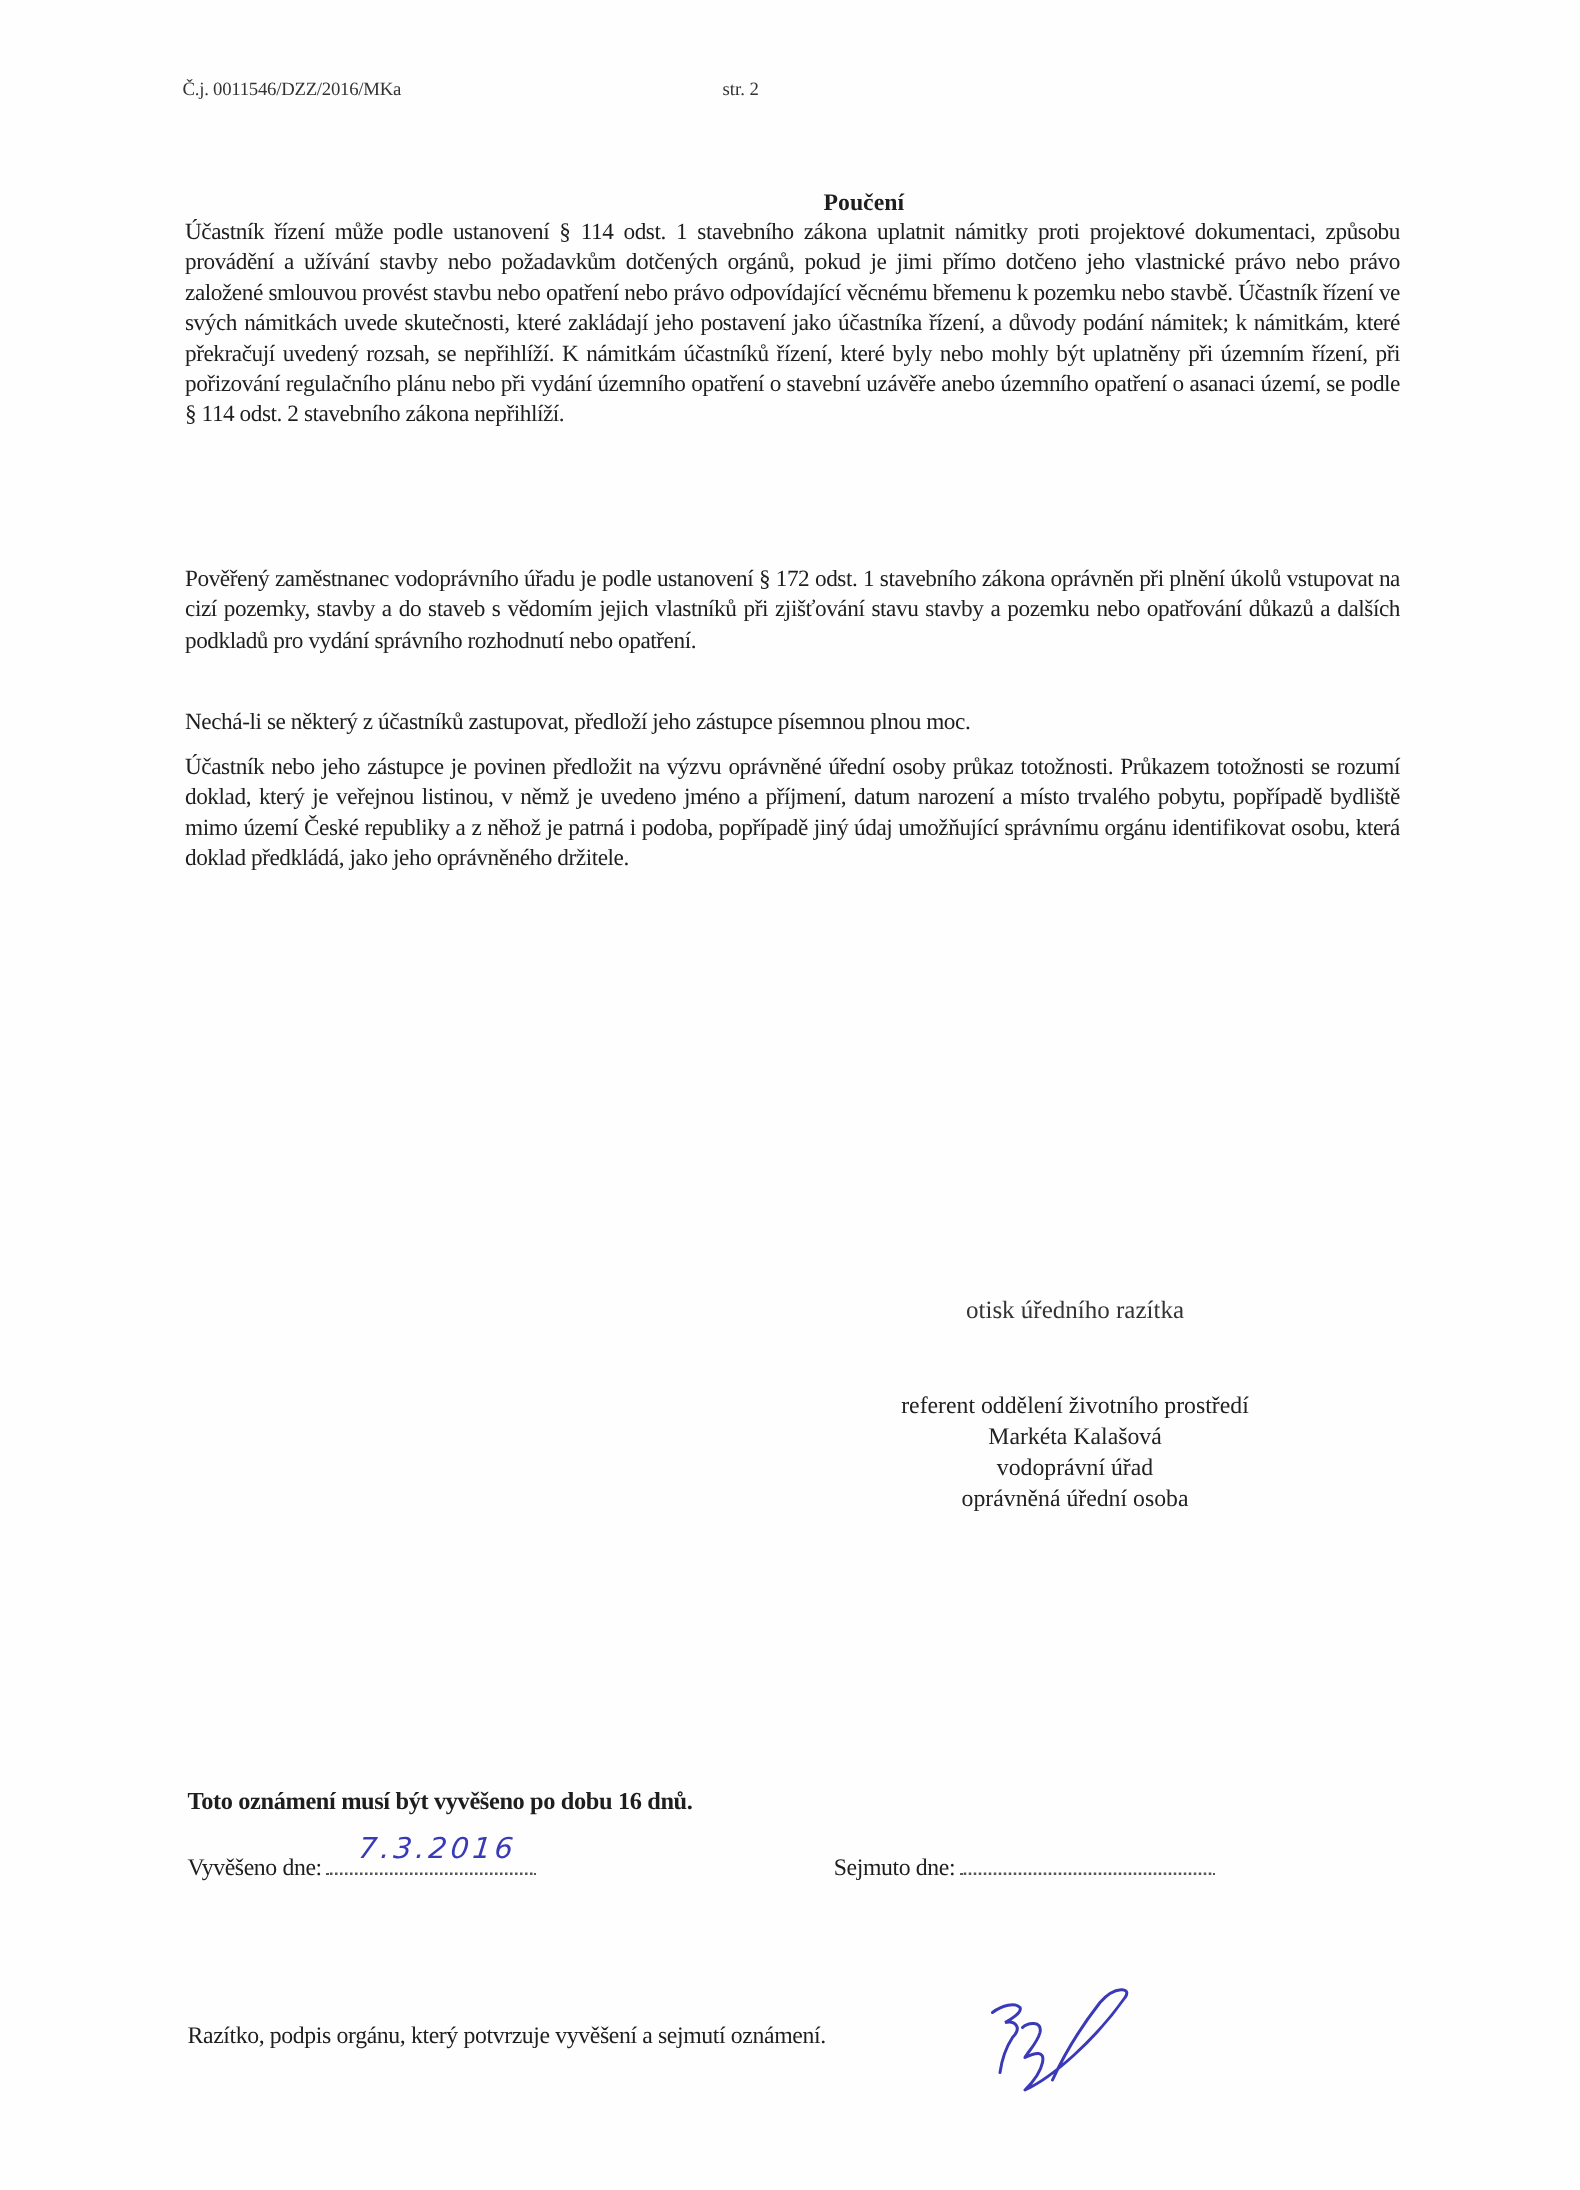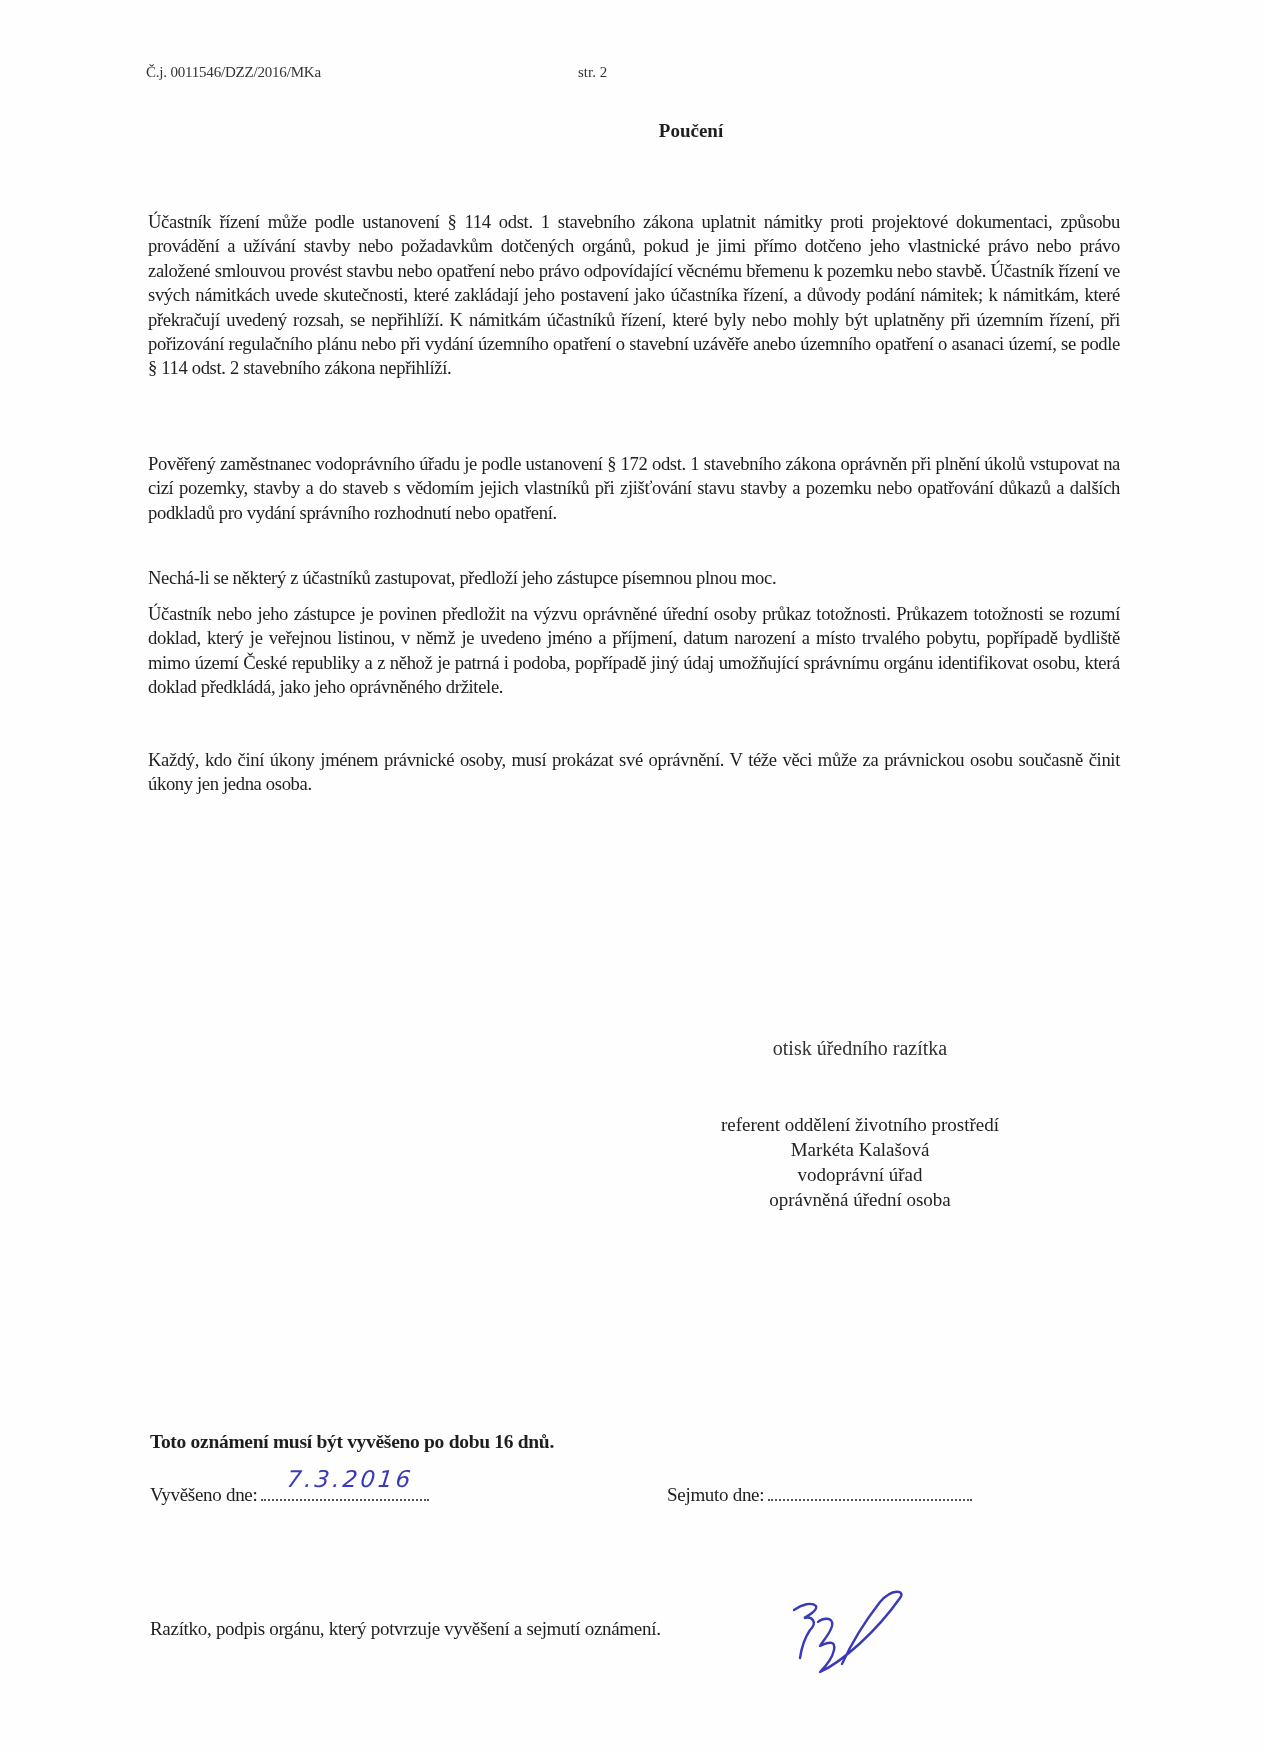--- a/index.html
+++ b/index.html
@@ -35,41 +35,41 @@
       position: absolute;
       left: 578px;
       top: 64px;
       font-size: 15px;
       color: #333;
     }
     .title {
       position: absolute;
       left: 0;
       width: 1264px;
-      top: 120px;
+      top: 152px;
       text-align: center;
       font-weight: bold;
       font-size: 19px;
       padding-left: 0;
     }
     .title span { display: inline-block; margin-left: 118px; }
     .body-block {
       position: absolute;
       left: 148px;
       width: 972px;
       font-size: 18.6px;
       line-height: 24.4px;
       text-align: justify;
       font-stretch: condensed;
       letter-spacing: -0.35px;
     }
     .body-block p {
       margin: 0;
     }
-    #p1 { top: 174px; margin-top: 36px; }
+    #p1 { top: 174px; }
     #p2 { top: 452px; }
     #p3 { top: 566px; }
     #p4 { top: 602px; }
     #p5 { top: 748px; }
 
     .stamp-note {
       position: absolute;
       left: 660px;
       width: 400px;
       top: 1037px;
@@ -167,23 +167,20 @@
   </div>
 
   <div class="body-block" id="p3">
     <p>Nechá-li se některý z účastníků zastupovat, předloží jeho zástupce písemnou plnou moc.</p>
   </div>
 
   <div class="body-block" id="p4">
     <p>Účastník nebo jeho zástupce je povinen předložit na výzvu oprávněné úřední osoby průkaz totožnosti. Průkazem totožnosti se rozumí doklad, který je veřejnou listinou, v němž je uvedeno jméno a příjmení, datum narození a místo trvalého pobytu, popřípadě bydliště mimo území České republiky a z něhož je patrná i podoba, popřípadě jiný údaj umožňující správnímu orgánu identifikovat osobu, která doklad předkládá, jako jeho oprávněného držitele.</p>
   </div>
 
-  <div class="body-block" id="p5">
-    <p>Každý, kdo činí úkony jménem právnické osoby, musí prokázat své oprávnění. V téže věci může za právnickou osobu současně činit úkony jen jedna osoba.</p>
-  </div>
 
   <div class="stamp-note">otisk úředního razítka</div>
 
   <div class="signature-block">
     <div>referent oddělení životního prostředí</div>
     <div>Markéta Kalašová</div>
     <div>vodoprávní úřad</div>
     <div>oprávněná úřední osoba</div>
   </div>
 

